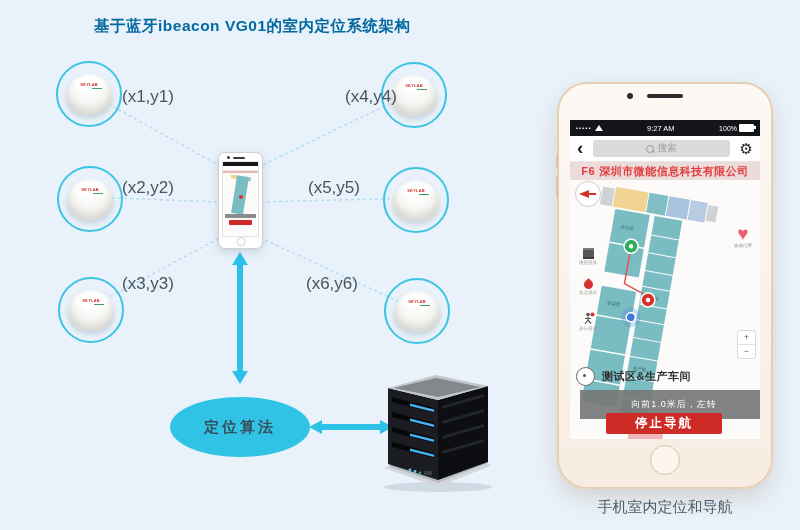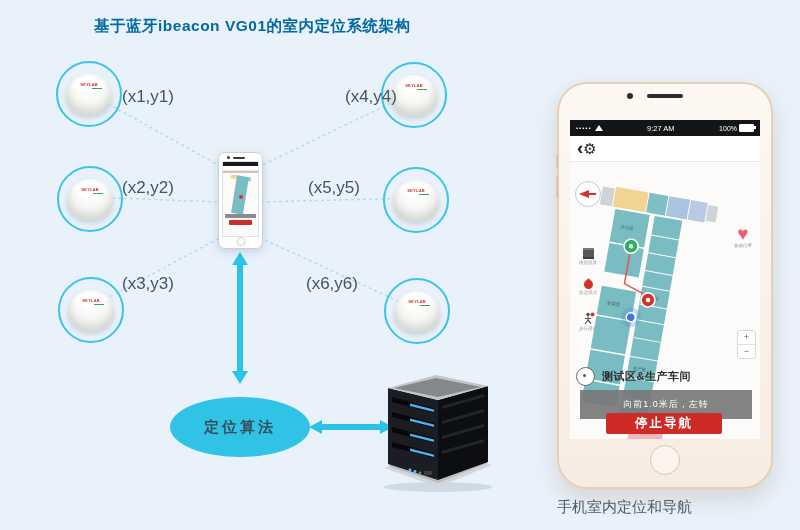--- a/index.html
+++ b/index.html
@@ -46,21 +46,21 @@
   .miniphone .home{position:absolute;left:50%;bottom:2.5px;transform:translateX(-50%);width:7px;height:7px;
                    border:1px solid #cfcfcf;border-radius:50%;}
 
   
   .ellipse{left:170px;top:397px;width:140px;height:60px;border-radius:50%;background:#31c3e6;z-index:2;
            display:flex;align-items:center;justify-content:center;font-size:15px;color:#35505c;
            letter-spacing:3px;font-weight:600;}
 
   
   .server-label{left:368px;top:494px;width:140px;text-align:center;font-size:15px;color:#4d5d6b;z-index:2;}
-  .phone-caption{left:557px;top:498px;width:216px;text-align:left;font-size:15px;color:#4d5d6b;z-index:2;}
+  .phone-caption{left:557px;top:498px;width:216px;text-align:center;font-size:15px;color:#4d5d6b;z-index:2;}
 
   
   .phone{left:557px;top:82px;width:216px;height:407px;border-radius:30px;z-index:2;
          background:linear-gradient(180deg,#fdf8f3,#f7ece2);border:2px solid #e7cfb4;
          box-shadow:0 10px 22px rgba(140,110,80,.22);box-sizing:border-box;}
   .phone .cam{position:absolute;left:68px;top:9px;width:6px;height:6px;border-radius:50%;background:#2c2c2e;}
   .phone .spk{position:absolute;left:88px;top:10px;width:36px;height:4px;border-radius:3px;background:#2c2c2e;}
   .phone .sidebtn{position:absolute;left:-3.5px;width:3px;background:#e3c6a6;border-radius:2px;}
   .phone .home{position:absolute;left:50%;bottom:12px;transform:translateX(-50%);width:28px;height:28px;
                border:1.5px solid #d9c3a9;border-radius:50%;background:#fbf5ee;}
@@ -110,21 +110,21 @@
   .zoomctl{position:absolute;left:167px;top:150px;width:17px;background:#fff;border:1px solid #d8d8d8;border-radius:3px;
            text-align:center;color:#666;font-size:9px;line-height:13px;}
   .zoomctl .zc{height:13px;}
   .zoomctl .zc:first-child{border-bottom:1px solid #e2e2e2;}
   .destrow{position:absolute;left:0;top:186px;width:100%;height:20px;display:flex;align-items:center;}
   .destring{width:17px;height:17px;border:1.5px solid #6b6b6b;border-radius:50%;background:#fff;margin:0 7px 0 6px;
             position:relative;}
   .destring:after{content:"";position:absolute;left:6px;top:6px;width:3px;height:3px;border-radius:50%;background:#555;}
   .destname{font-size:11px;font-weight:800;color:#2e2e2e;letter-spacing:.5px;}
   .graybar{position:absolute;left:10px;top:210px;width:172px;height:29px;background:rgba(120,120,120,.92);
-           display:flex;align-items:center;justify-content:center;color:#fff;font-size:9px;letter-spacing:1px;}
+           display:flex;align-items:center;justify-content:center;color:#fff;font-size:9px;letter-spacing:1px;padding-left:8px;}
   .stopbtn{position:absolute;left:36px;top:233px;width:116px;height:21px;background:#ce2b26;border-radius:2px;
            display:flex;align-items:center;justify-content:center;color:#fff;font-size:12.5px;font-weight:700;letter-spacing:2px;}
 </style>
 </head>
 <body>
 
 <div class="stage">
 
   <div class="abs title">基于蓝牙ibeacon VG01的室内定位系统架构</div>
 
@@ -255,23 +255,31 @@
       <div class="sbar">
         <span class="dots">•••••</span>
         <span class="wifi"></span>
         <span class="time">9:27 AM</span>
         <span>100%</span>
         <span class="batt"></span>
       </div>
 
       <div class="navbar">
         <span class="back">‹</span>
+        <div class="searchpill">
+          <span class="mag"></span>
+          <span>搜索</span>
+        </div>
         <span class="gear">⚙</span>
       </div>
 
+      <div class="banner">
+        <b>F6</b>
+        <span>深圳市微能信息科技有限公司</span>
+      </div>
 
       <div class="maparea">
 
         <svg width="190" height="259">
           <g transform="rotate(10 85 40)">
             <rect x="28" y="16" width="12" height="18" fill="#cfd3d6"></rect>
             <rect x="41" y="14" width="33" height="20" fill="#f2d492"></rect>
             <rect x="75" y="14" width="19" height="20" fill="#7fbec4"></rect>
             <rect x="95" y="14" width="21" height="20" fill="#a9c3e0"></rect>
             <rect x="117" y="14" width="17" height="20" fill="#b9cbe2"></rect>

